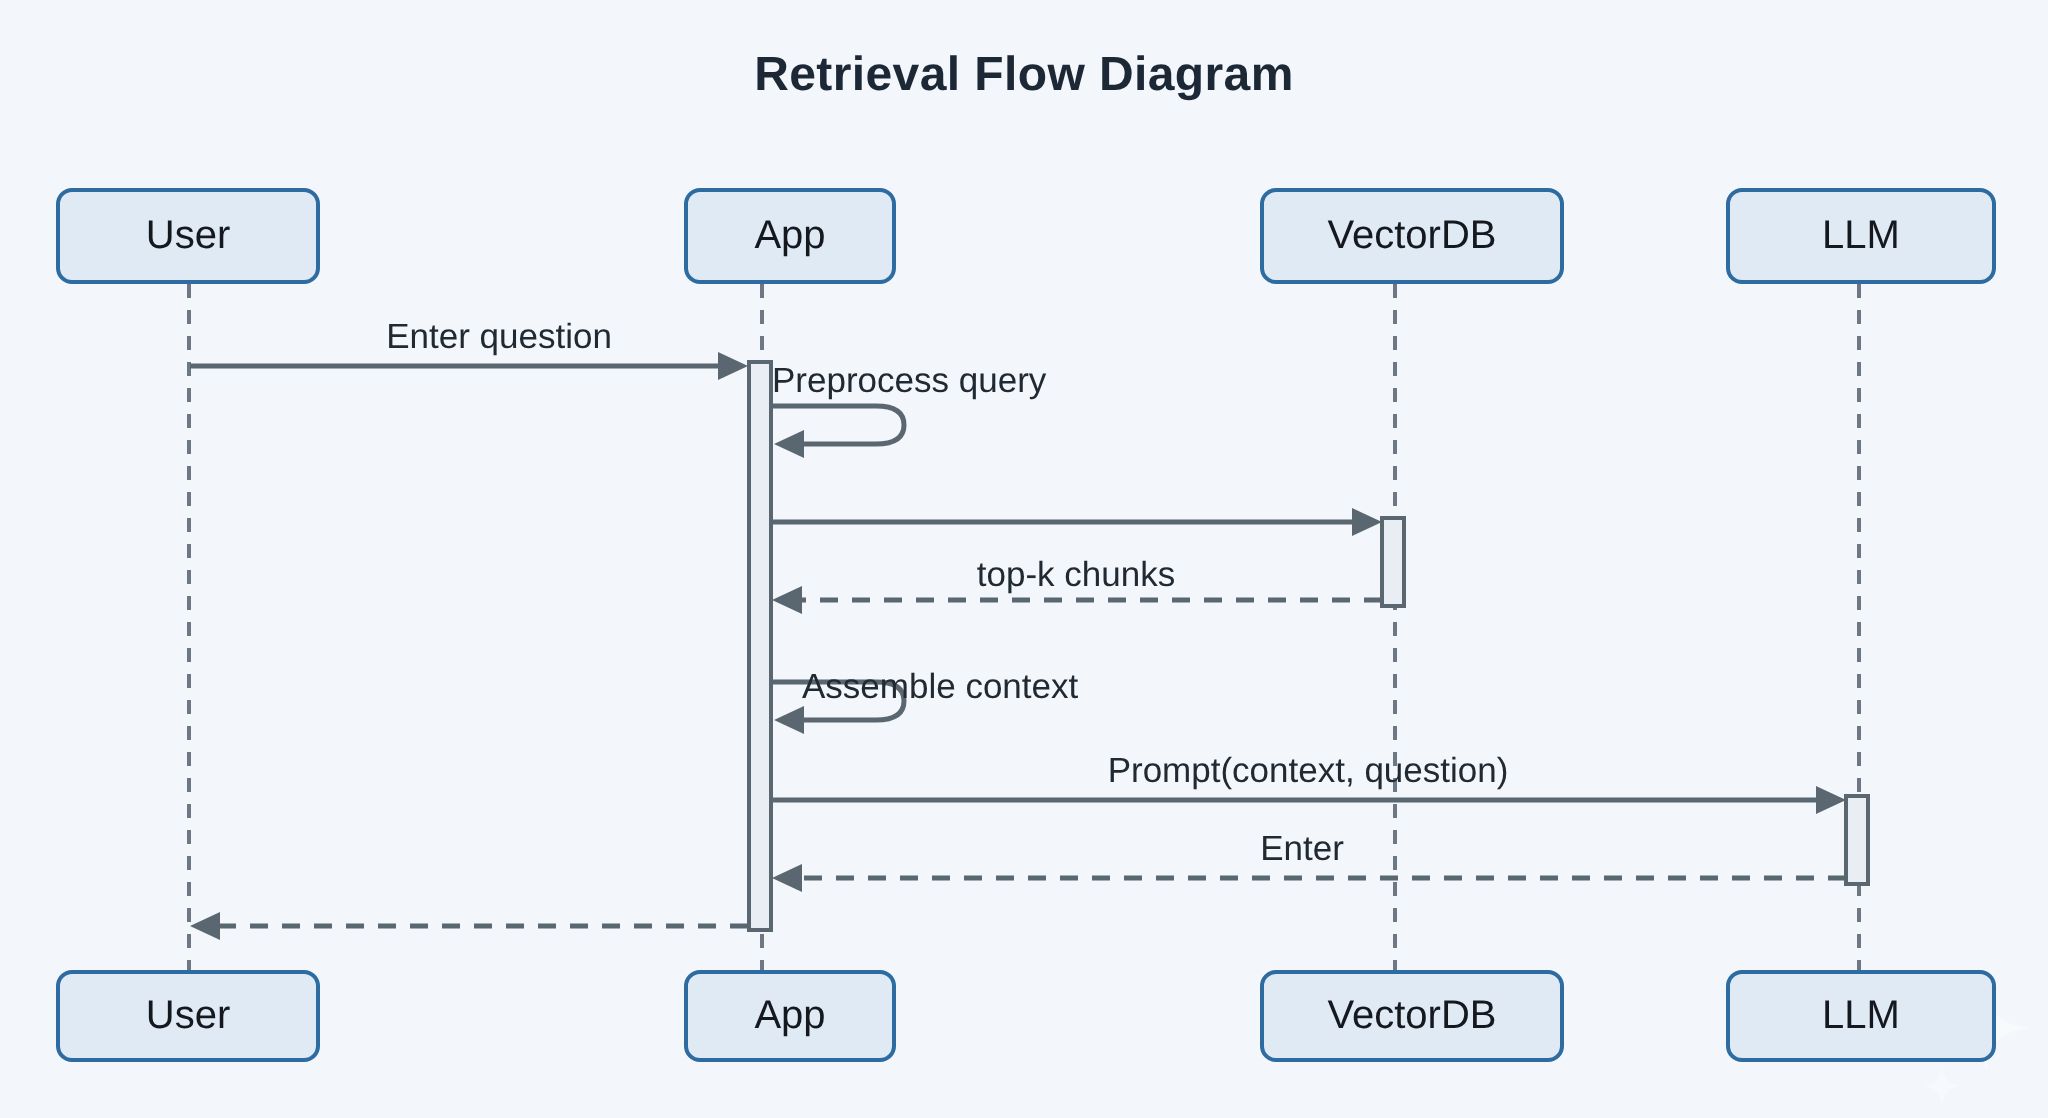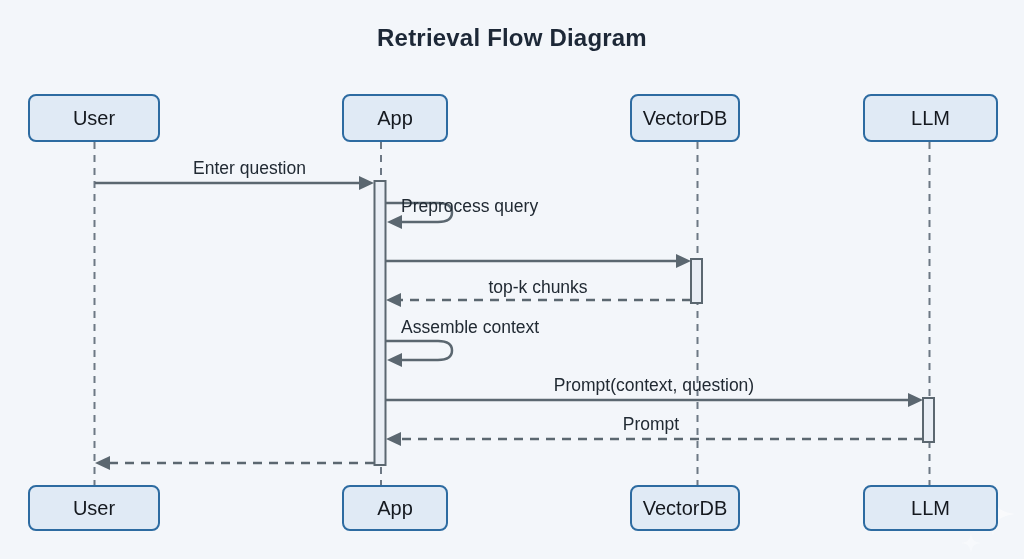--- a/index.html
+++ b/index.html
@@ -31,21 +31,21 @@
     align-items: center;
     justify-content: center;
     font-size: 20px;
     color: #15191f;
     box-sizing: border-box;
   }
   .actor-box.top { top: 94px; height: 48px; }
   .actor-box.bottom { top: 485px; height: 46px; }
   .u  { left: 28px;  width: 132px; }
   .a  { left: 314px; width: 106px; margin-left: 28px; }
-  .v  { left: 630px; width: 110px; }
+  .v  { left: 630px; width: 152px; }
   .l  { left: 863px; width: 135px; }
   svg.layer {
     position: absolute;
     left: 0; top: 0;
     width: 1024px; height: 559px;
   }
   .msg-label {
     position: absolute;
     font-size: 17.5px;
     color: #212a33;
@@ -126,19 +126,19 @@
       <span>App</span>
     </div>
   <div class="actor-box bottom v">
       <span>VectorDB</span>
     </div>
   <div class="actor-box bottom l">
       <span>LLM</span>
     </div>
 
   <div class="msg-label centered" style="left:234px; top:158px;padding-left:31px;">Enter question</div>
-  <div class="msg-label" style="left:401px; top:180px;margin-top:16px;">Preprocess query</div>
+  <div class="msg-label" style="left:386px; top:180px;">Preprocess query</div>
   <div class="msg-label centered" style="left:538px; top:277px;">top-k chunks</div>
-  <div class="msg-label" style="left:401px; top:317px;">Assemble context</div>
+  <div class="msg-label" style="left:401px; top:333px;">Assemble context</div>
   <div class="msg-label centered" style="left:654px; top:375px;">Prompt(context, question)</div>
-  <div class="msg-label centered" style="left:651px; top:414px;">Prompt</div>
+  <div class="msg-label centered" style="left:651px; top:414px;">Enter</div>
 
 </div>
 
 </body></html>

